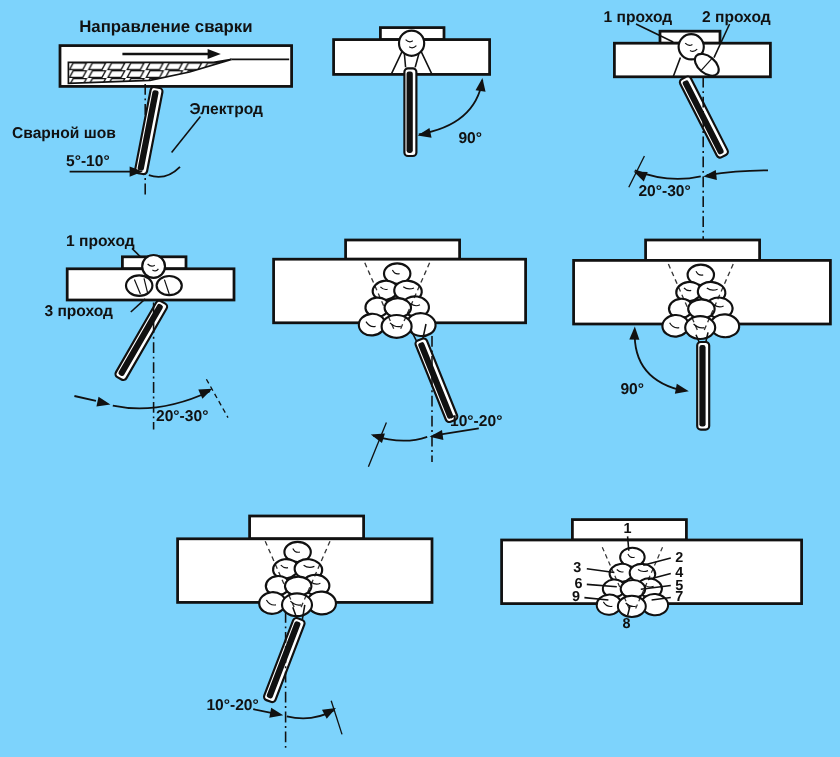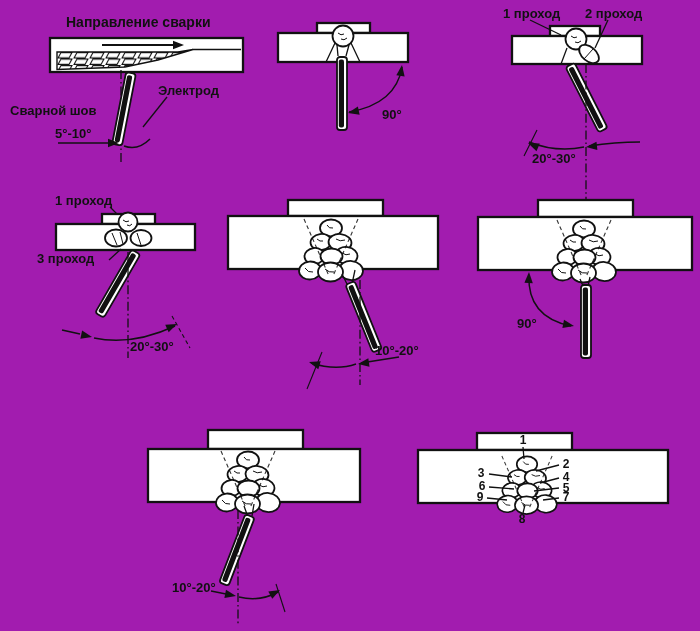--- a/index.html
+++ b/index.html
@@ -1,17 +1,17 @@
 <!DOCTYPE html>
 <html><head>
 <meta charset="utf-8">
 <style>
   html,body { margin:0; padding:0; background:#e8e8e8; }
   .stage {
-    width:700px; height:631px; background:#a21caf; position:relative;
+    width:700px; height:631px; background:#7dd3fc; position:relative;
     font-family:"Liberation Sans", sans-serif; overflow:hidden;
   }
   svg { display:block; }
   .lbl   { font:700 13px "Liberation Sans", sans-serif; fill:#111; }
   .lbl-lg{ font:700 14px "Liberation Sans", sans-serif; fill:#111; }
   .num   { font:700 12px "Liberation Sans", sans-serif; fill:#111; text-anchor:middle; }
   .plate { fill:#fff; stroke:#111; stroke-width:2.3; }
   .thin  { fill:none; stroke:#111; stroke-width:1.3; }
   .arc   { fill:none; stroke:#111; stroke-width:1.5; }
   .dashdot { fill:none; stroke:#111; stroke-width:1.3; stroke-dasharray:9 3 1.6 3; }

